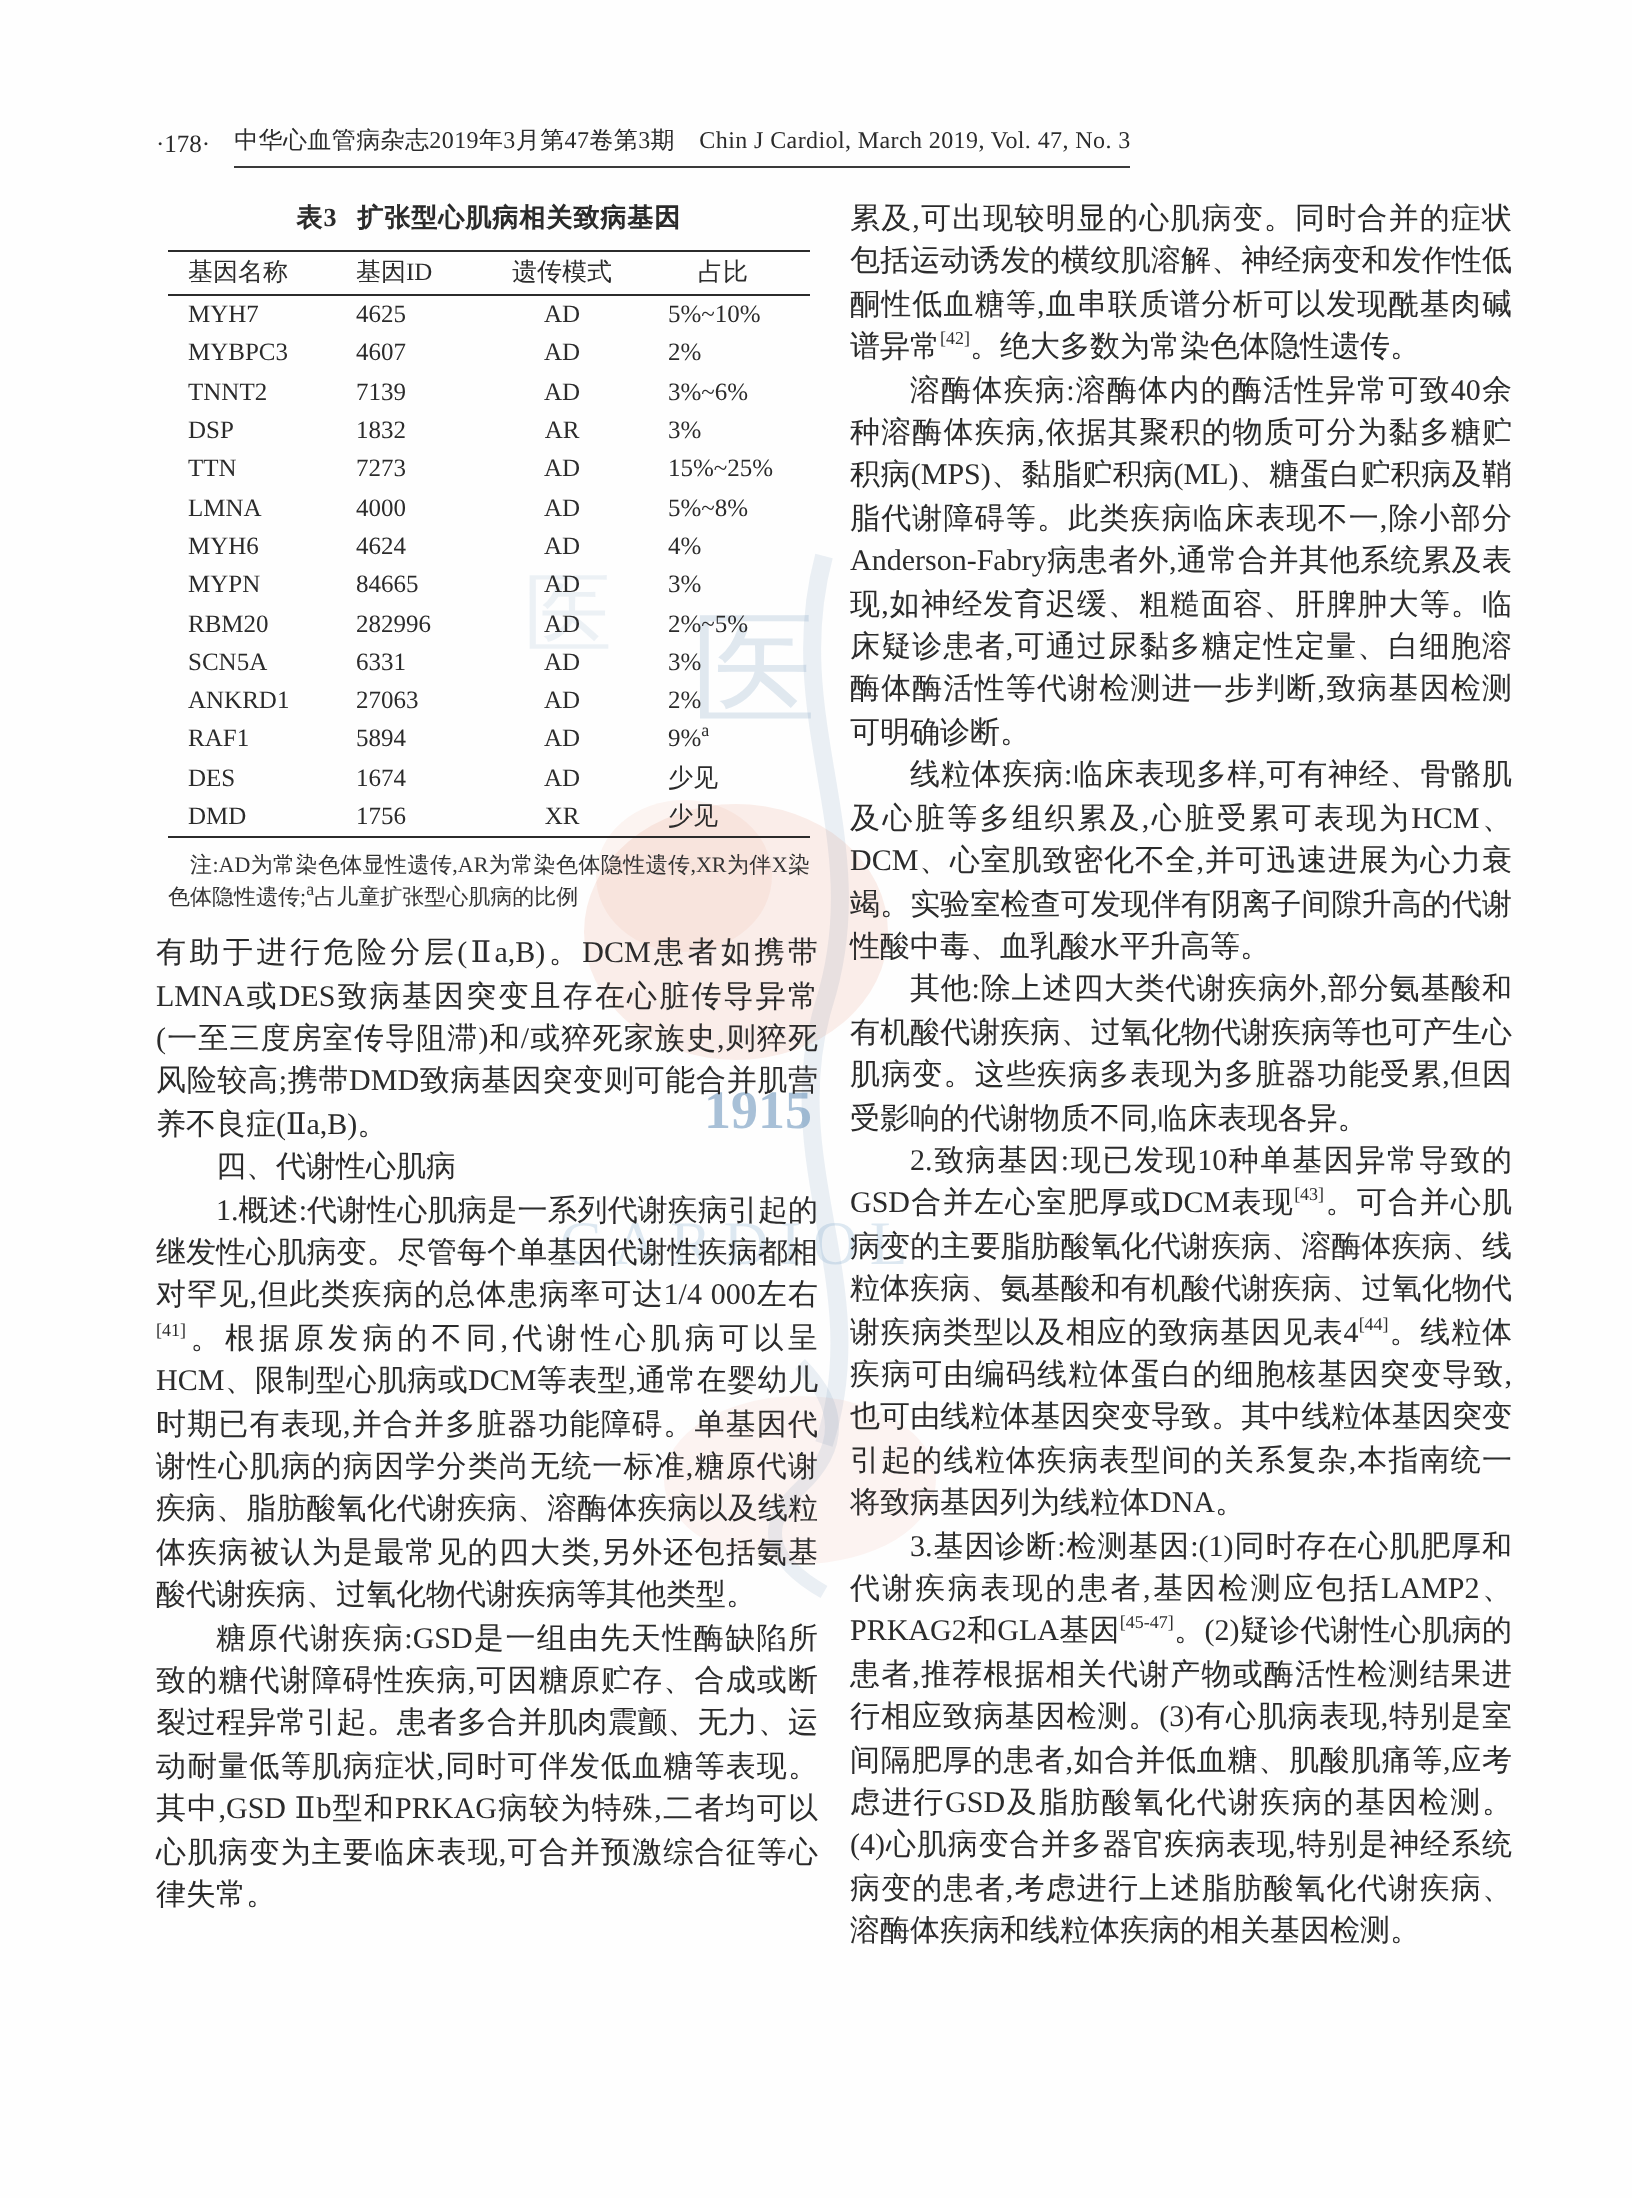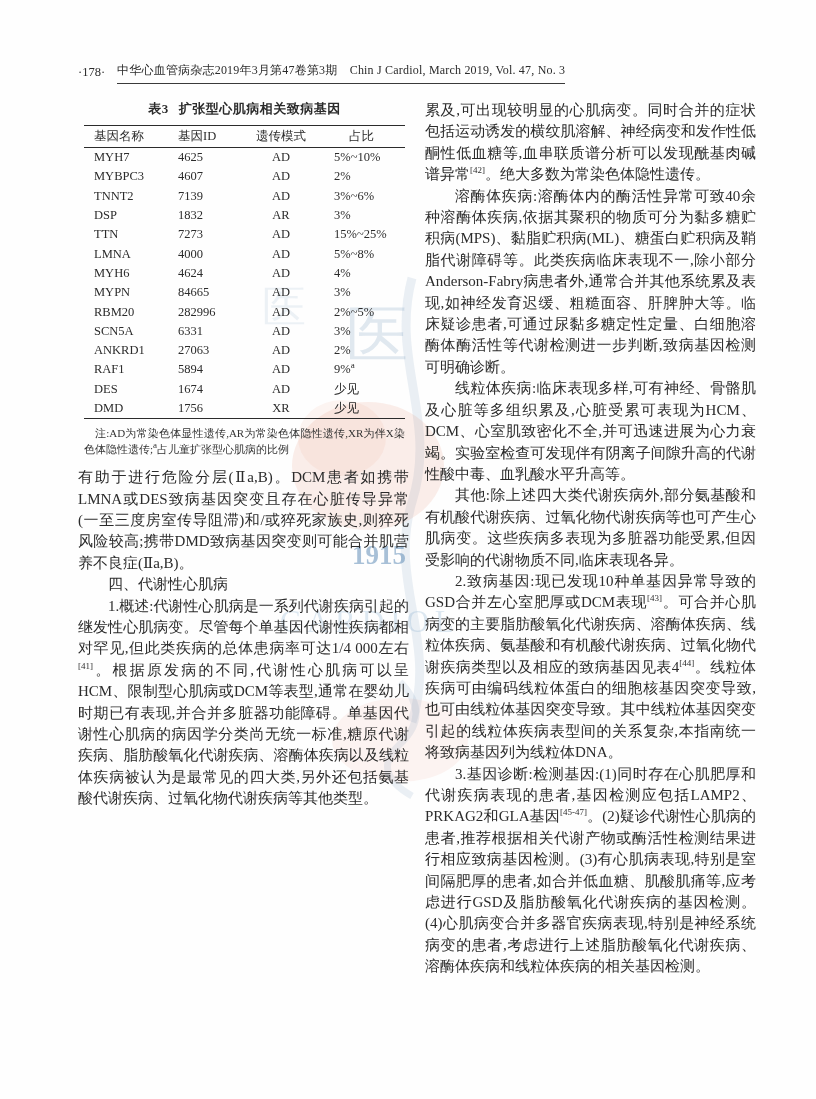--- a/index.html
+++ b/index.html
@@ -166,20 +166,21 @@
                 <span class="c3">少见</span>
               </div>
             </div>
         </div>
         <div class="tnote" id="tnote">注:AD为常染色体显性遗传,AR为常染色体隐性遗传,XR为伴X染色体隐性遗传;<sup>a</sup>占儿童扩张型心肌病的比例</div>
       </div>
       <div id="left-paras">
           <p class="para">有助于进行危险分层(Ⅱa,B)。DCM患者如携带LMNA或DES致病基因突变且存在心脏传导异常(一至三度房室传导阻滞)和/或猝死家族史,则猝死风险较高;携带DMD致病基因突变则可能合并肌营养不良症(Ⅱa,B)。</p>
           <p class="para ind">四、代谢性心肌病</p>
           <p class="para ind">1.概述:代谢性心肌病是一系列代谢疾病引起的继发性心肌病变。尽管每个单基因代谢性疾病都相对罕见,但此类疾病的总体患病率可达1/4 000左右<sup>[41]</sup>。根据原发病的不同,代谢性心肌病可以呈HCM、限制型心肌病或DCM等表型,通常在婴幼儿时期已有表现,并合并多脏器功能障碍。单基因代谢性心肌病的病因学分类尚无统一标准,糖原代谢疾病、脂肪酸氧化代谢疾病、溶酶体疾病以及线粒体疾病被认为是最常见的四大类,另外还包括氨基酸代谢疾病、过氧化物代谢疾病等其他类型。</p>
+          <p class="para ind">糖原代谢疾病:GSD是一组由先天性酶缺陷所致的糖代谢障碍性疾病,可因糖原贮存、合成或断裂过程异常引起。患者多合并肌肉震颤、无力、运动耐量低等肌病症状,同时可伴发低血糖等表现。其中,GSD Ⅱb型和PRKAG病较为特殊,二者均可以心肌病变为主要临床表现,可合并预激综合征等心律失常。</p>
         </div>
     </div>
 
     <div class="col">
       <div id="right-paras">
           <p class="para">累及,可出现较明显的心肌病变。同时合并的症状包括运动诱发的横纹肌溶解、神经病变和发作性低酮性低血糖等,血串联质谱分析可以发现酰基肉碱谱异常<sup>[42]</sup>。绝大多数为常染色体隐性遗传。</p>
           <p class="para ind">溶酶体疾病:溶酶体内的酶活性异常可致40余种溶酶体疾病,依据其聚积的物质可分为黏多糖贮积病(MPS)、黏脂贮积病(ML)、糖蛋白贮积病及鞘脂代谢障碍等。此类疾病临床表现不一,除小部分Anderson-Fabry病患者外,通常合并其他系统累及表现,如神经发育迟缓、粗糙面容、肝脾肿大等。临床疑诊患者,可通过尿黏多糖定性定量、白细胞溶酶体酶活性等代谢检测进一步判断,致病基因检测可明确诊断。</p>
           <p class="para ind">线粒体疾病:临床表现多样,可有神经、骨骼肌及心脏等多组织累及,心脏受累可表现为HCM、DCM、心室肌致密化不全,并可迅速进展为心力衰竭。实验室检查可发现伴有阴离子间隙升高的代谢性酸中毒、血乳酸水平升高等。</p>
           <p class="para ind">其他:除上述四大类代谢疾病外,部分氨基酸和有机酸代谢疾病、过氧化物代谢疾病等也可产生心肌病变。这些疾病多表现为多脏器功能受累,但因受影响的代谢物质不同,临床表现各异。</p>
           <p class="para ind">2.致病基因:现已发现10种单基因异常导致的GSD合并左心室肥厚或DCM表现<sup>[43]</sup>。可合并心肌病变的主要脂肪酸氧化代谢疾病、溶酶体疾病、线粒体疾病、氨基酸和有机酸代谢疾病、过氧化物代谢疾病类型以及相应的致病基因见表4<sup>[44]</sup>。线粒体疾病可由编码线粒体蛋白的细胞核基因突变导致,也可由线粒体基因突变导致。其中线粒体基因突变引起的线粒体疾病表型间的关系复杂,本指南统一将致病基因列为线粒体DNA。</p>

